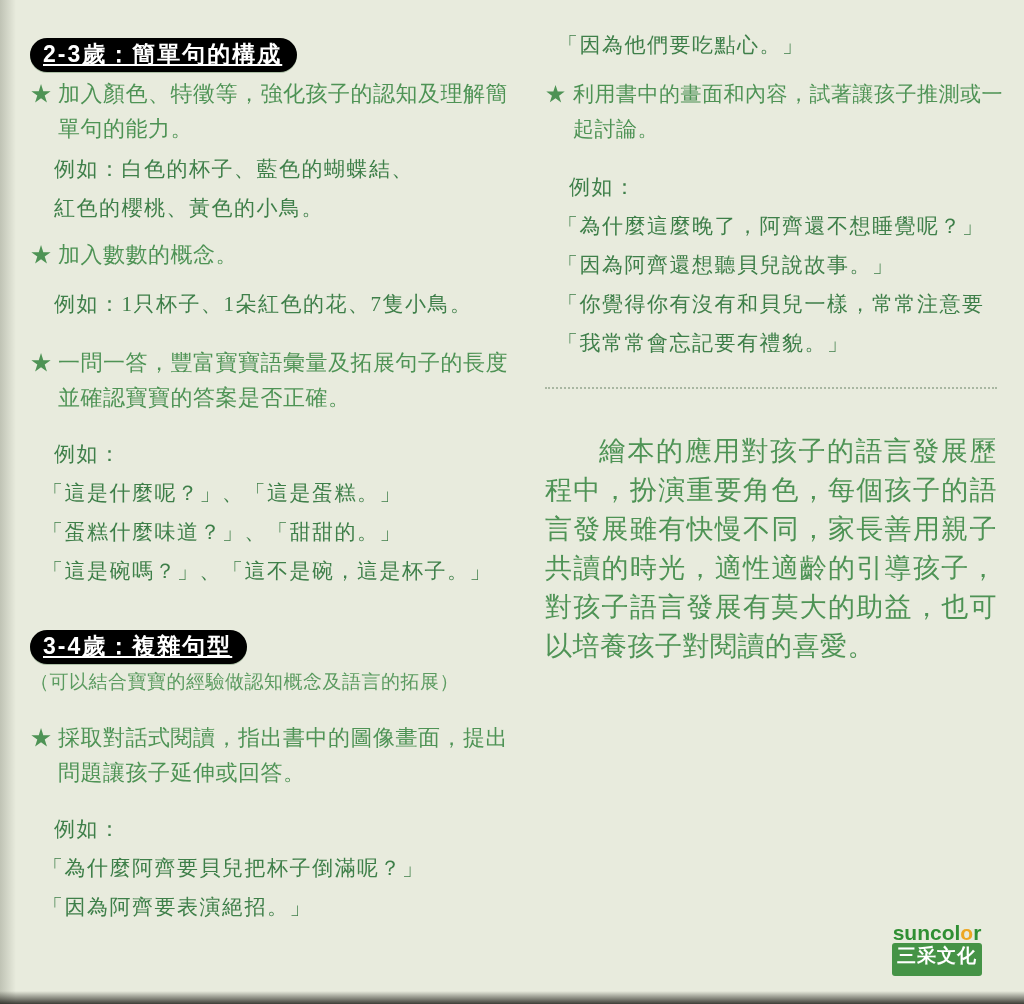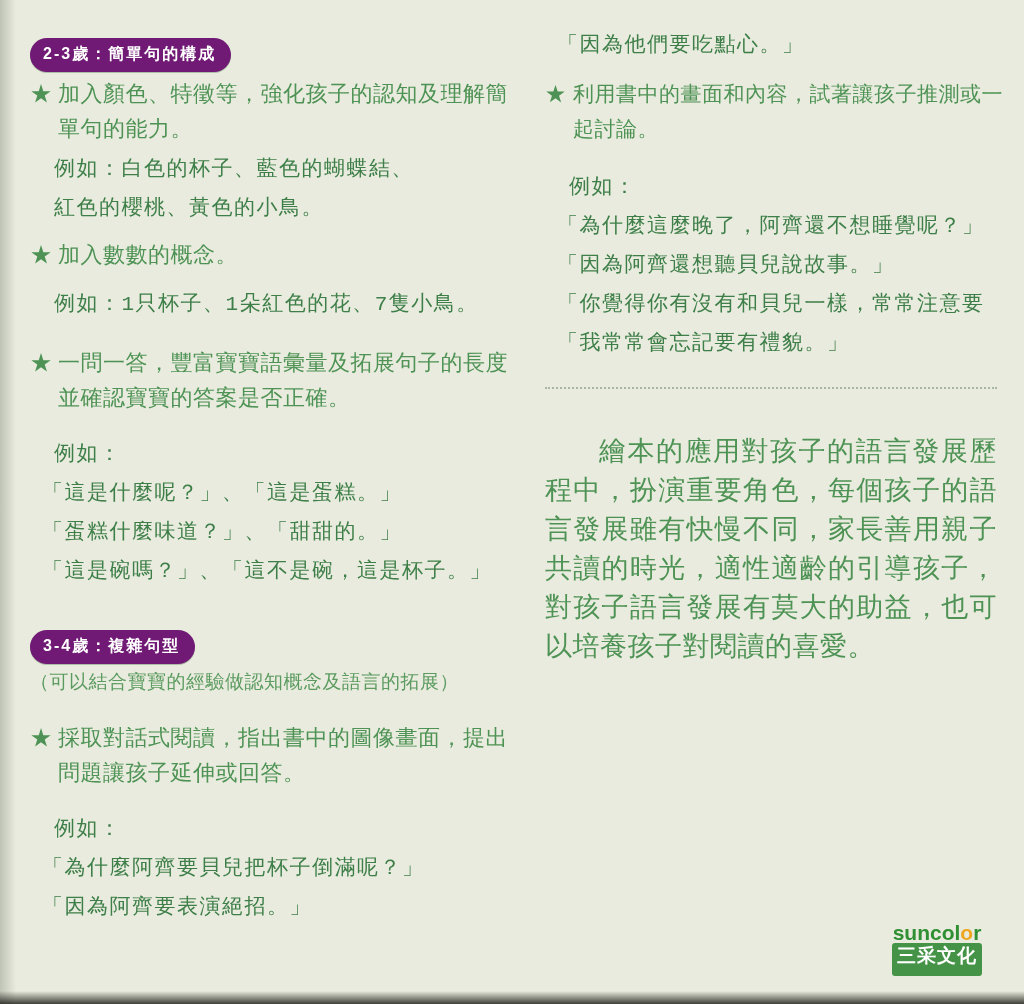--- a/index.html
+++ b/index.html
@@ -22,35 +22,36 @@
     content:"";position:absolute;top:0;bottom:0;left:0;width:16px;
     background:linear-gradient(to right, rgba(70,75,60,.25), rgba(0,0,0,0));
     pointer-events:none;
   }
   .col{position:absolute;top:0;}
   #col-left{left:30px;width:482px;padding-top:38px;}
   #col-right{left:545px;width:452px;padding-top:26px;}
   .col > *{margin:0 0 14px 0;}
 
   .badge{
-    width:fit-content;background:#701a75;color:#ffffff;
-    font-weight:bold;font-size:16px;letter-spacing:2px;
+    width:fit-content;background:#000000;color:#ffffff;
+    font-weight:bold;font-size:23px;letter-spacing:2px;
     padding:4px 15px 6px 13px;border-radius:17px;line-height:24px;
     box-shadow:0 1px 0 rgba(60,110,60,.35);
     white-space:nowrap;
+    text-decoration:underline;
   }
   .bullet{display:flex;color:#4e9355;font-size:22px;}
   .star{flex:0 0 28px;line-height:35px;}
   .blines{flex:1;}
   .bline{line-height:35px;letter-spacing:.5px;white-space:nowrap;}
   #col-right .bullet{font-size:21px;}
 
   .note{color:#5b9b60;font-size:19px;line-height:30px;letter-spacing:.5px;white-space:nowrap;}
 
-  .example{color:#3e7f49;font-family:Liberation Mono, monospace;font-size:21px;}
+  .example{color:#3e7f49;font-family:Liberation Serif, serif;font-size:21px;}
   .exline{line-height:39px;letter-spacing:1.5px;padding-left:24px;white-space:nowrap;}
   .exline.q{padding-left:12px;}
 
   .divider{border:0;border-top:2px dotted #a9b7a2;height:0;margin-top:24px;}
 
   .para{
     color:#4e9355;font-size:27px;line-height:39px;letter-spacing:.5px;
     text-indent:2em;text-align:justify;
   }
 

